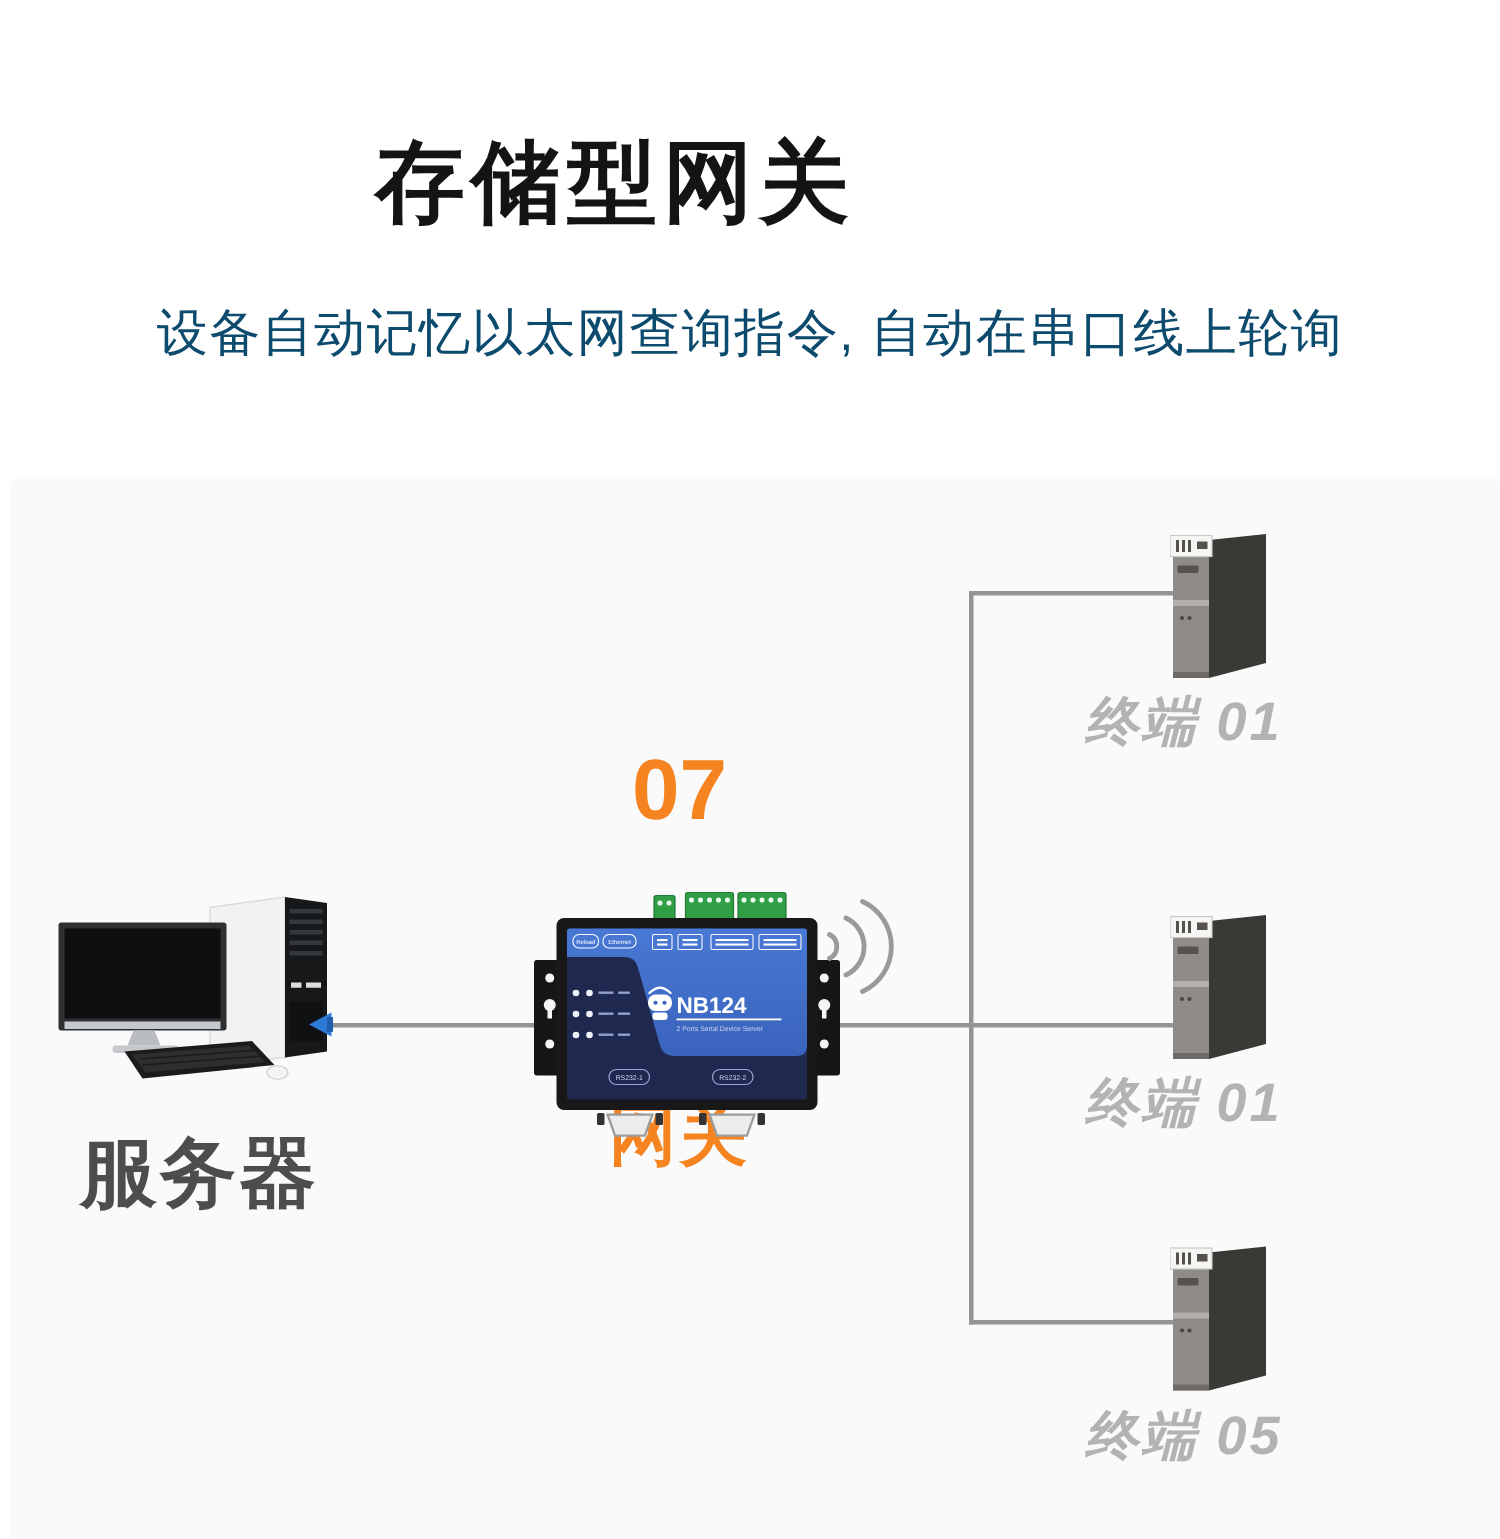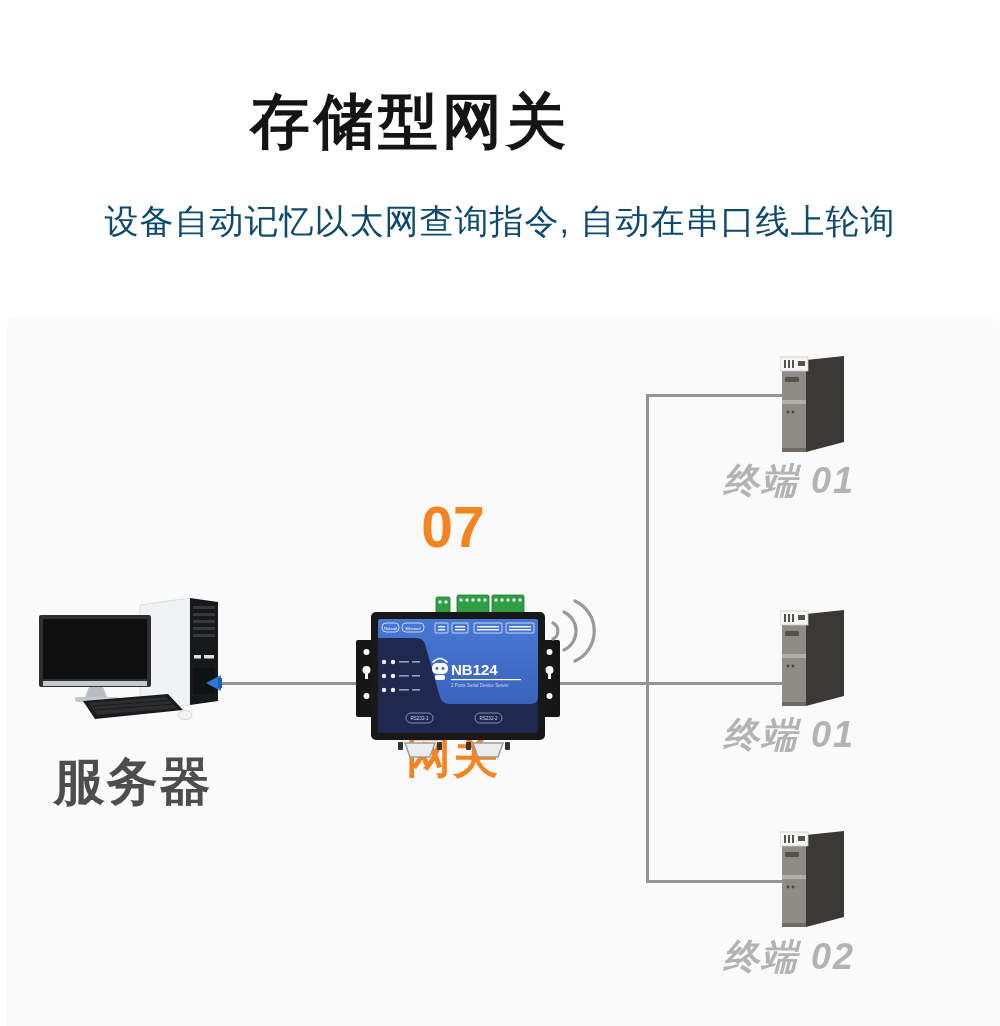--- a/index.html
+++ b/index.html
@@ -287,13 +287,13 @@
     <rect x="0" y="5" width="28" height="14" fill="#f5f5f4" stroke="#c9c9c7" stroke-width="0.8"></rect>
     <rect x="4" y="8" width="2" height="8" fill="#55524e"></rect>
       <rect x="8" y="8" width="2" height="8" fill="#55524e"></rect>
       <rect x="12" y="8" width="2" height="8" fill="#55524e"></rect>
     <rect x="18" y="9" width="7" height="5" fill="#55524e"></rect>
   </svg>
 </div>
 
 <div class="abs terminal-label terminal-label-1">终端 01</div>
 <div class="abs terminal-label terminal-label-2">终端 01</div>
-<div class="abs terminal-label terminal-label-3">终端 02</div>
+<div class="abs terminal-label terminal-label-3">终端 05</div>
 
 </body></html>

